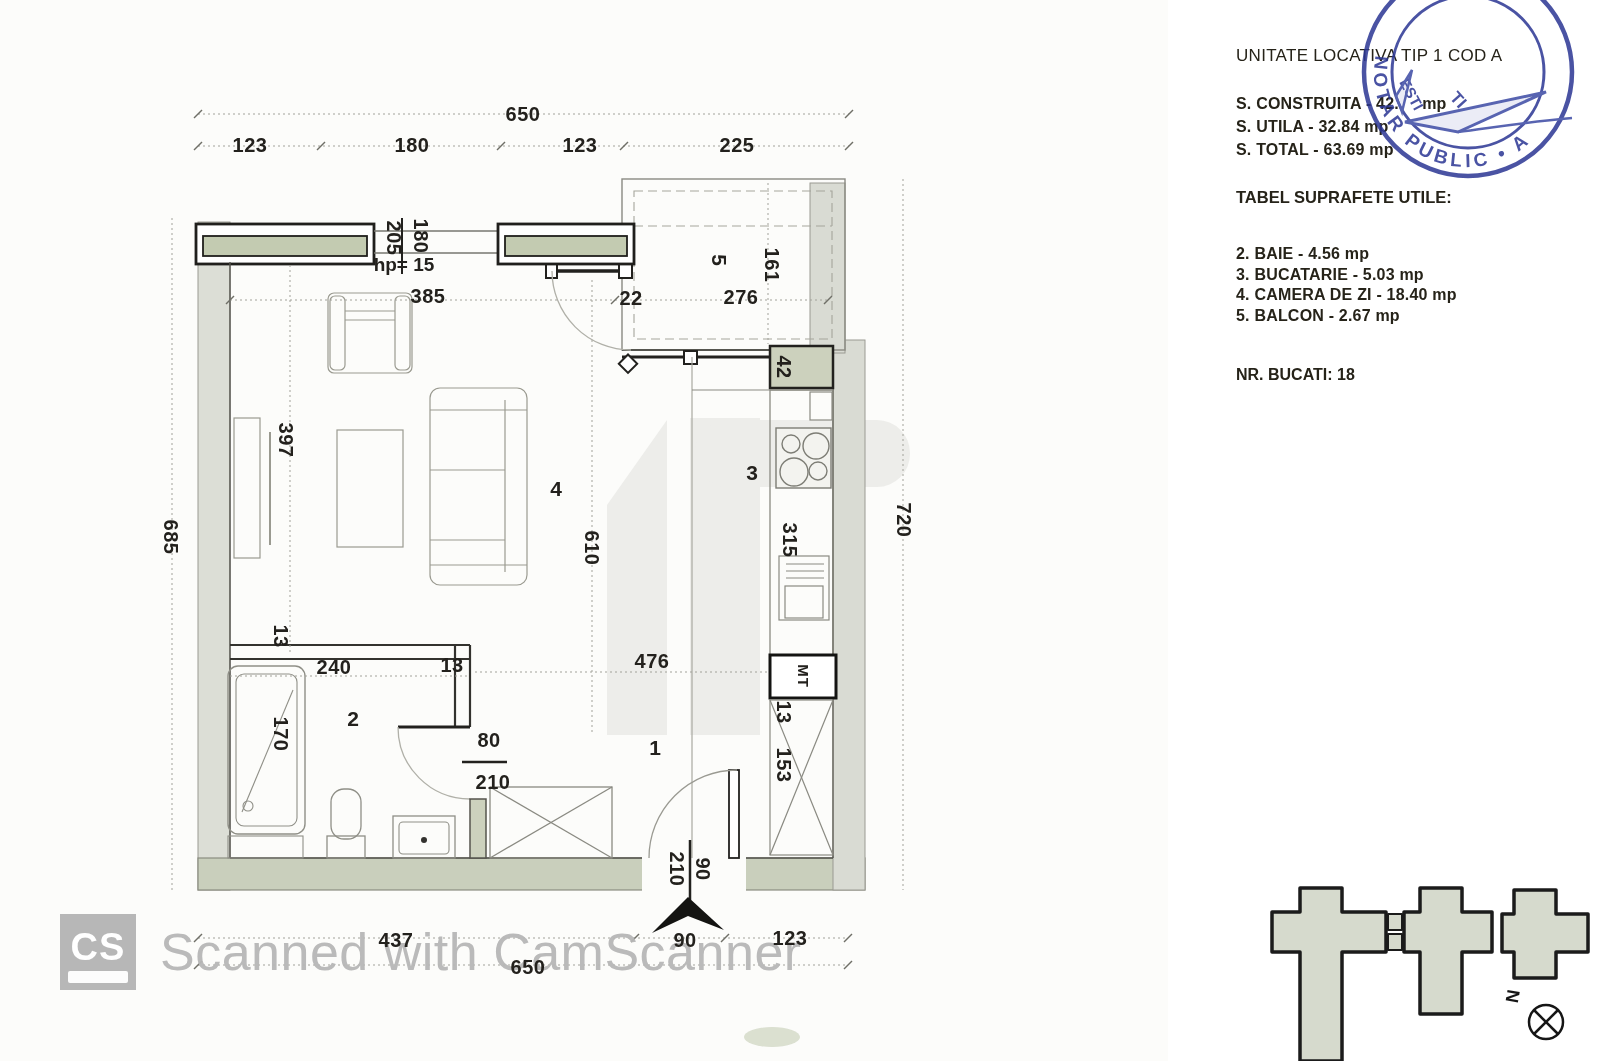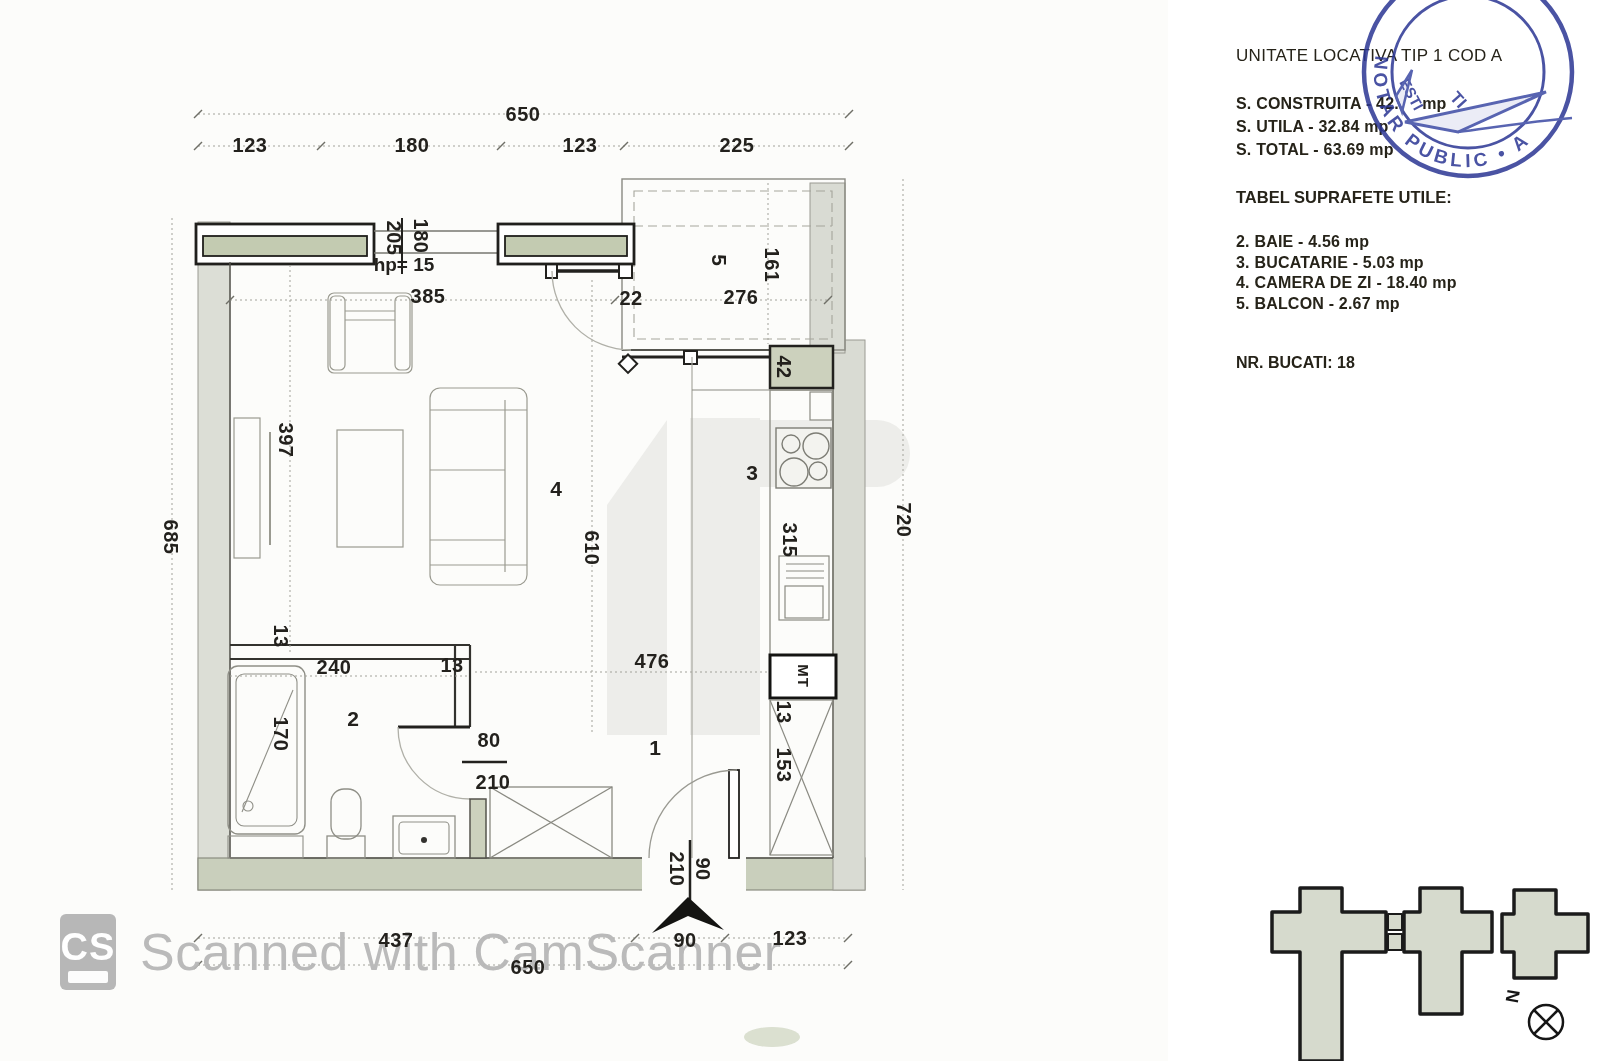--- a/index.html
+++ b/index.html
@@ -11,26 +11,26 @@
   .lbl{position:absolute;transform:translate(-50%,-50%);font:700 20px "Liberation Sans",sans-serif;
        color:#23211d;white-space:nowrap;z-index:3;letter-spacing:.5px}
   .lbl.r{transform:translate(-50%,-50%) rotate(90deg)}
   .lbl.room{font-size:21px;letter-spacing:0}
   .lbl.mt{font-size:15px;letter-spacing:1px}
   .lbl.hp{font-weight:700;font-size:19px;letter-spacing:0}
   
   #info{position:absolute;left:1236px;top:46px;width:360px;color:#262319;z-index:2}
   #info .t{font-size:17px;font-weight:400;letter-spacing:.3px;margin:0 0 26px}
   #info .a{font-size:16px;font-weight:700;line-height:23px;margin:0;letter-spacing:.2px}
-  #info .tab{font-size:16.5px;font-weight:700;margin:27px 0 25px}
+  #info .tab{font-size:16.5px;font-weight:700;margin:27px 0 37px}
   #info .li{font-size:16px;font-weight:700;line-height:20.5px;margin:0;letter-spacing:.2px}
   #info .nr{font-size:16px;font-weight:700;margin:40px 0 0}
   
   #cswm{position:absolute;left:60px;top:914px;display:flex;align-items:center;z-index:2}
-  #cslogo{position:relative;width:56px;height:76px;background:#b7b7b7;border-radius:6px;
+  #cslogo{position:relative;width:76px;height:76px;background:#b7b7b7;border-radius:0;
           display:flex;align-items:center;justify-content:center}
   #cslogo .cstxt{color:#fff;font-weight:700;font-size:38px;letter-spacing:1px;margin-top:-10px}
   #cslogo::after{content:"";position:absolute;left:8px;right:8px;bottom:7px;height:12px;background:#fff;
                  border-radius:2px;opacity:.95}
   #cstext{margin-left:24px;font-size:52px;color:#b7b7b7;letter-spacing:.5px;font-weight:400;opacity:.95}
   #stampsvg{z-index:5}
   #compassN{position:absolute;left:1512px;top:996px;transform:translate(-50%,-50%) rotate(100deg);
             font:700 18px "Liberation Sans",sans-serif;color:#161616;z-index:3}
 </style>
 </head>

